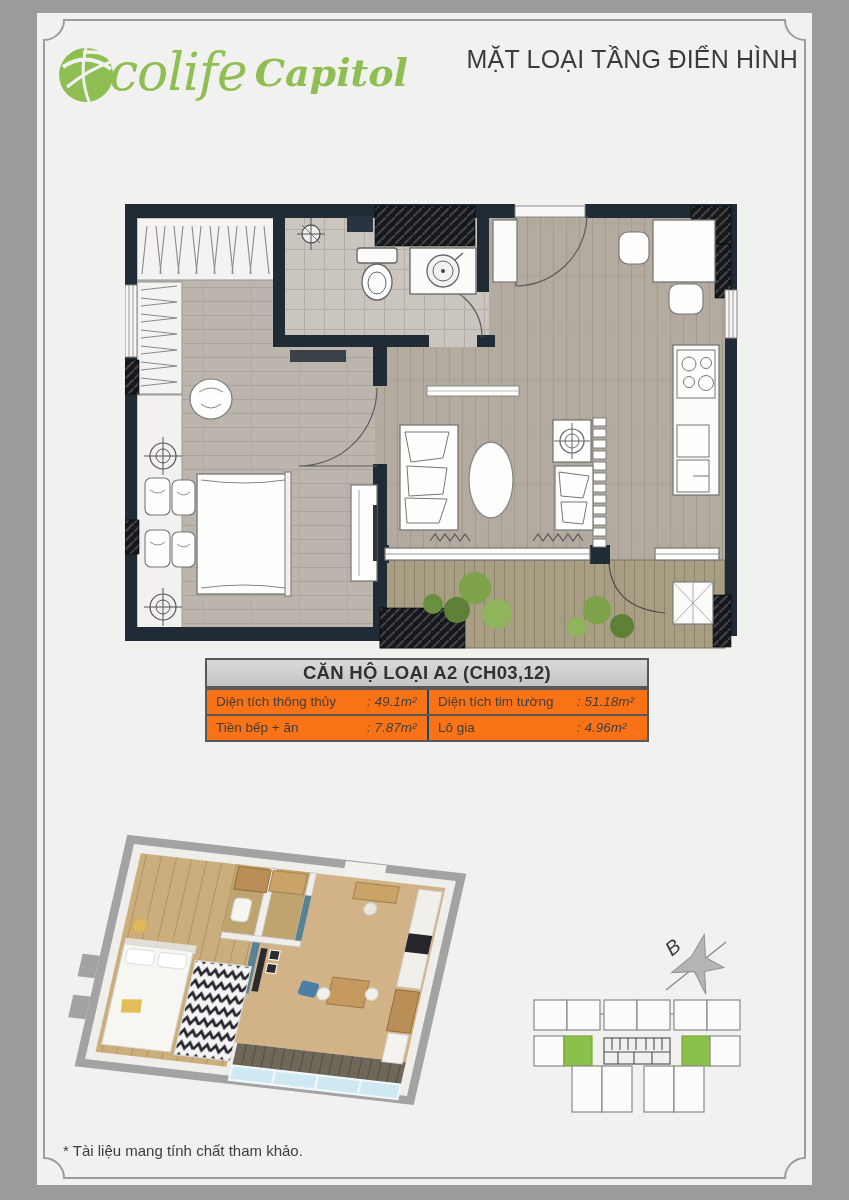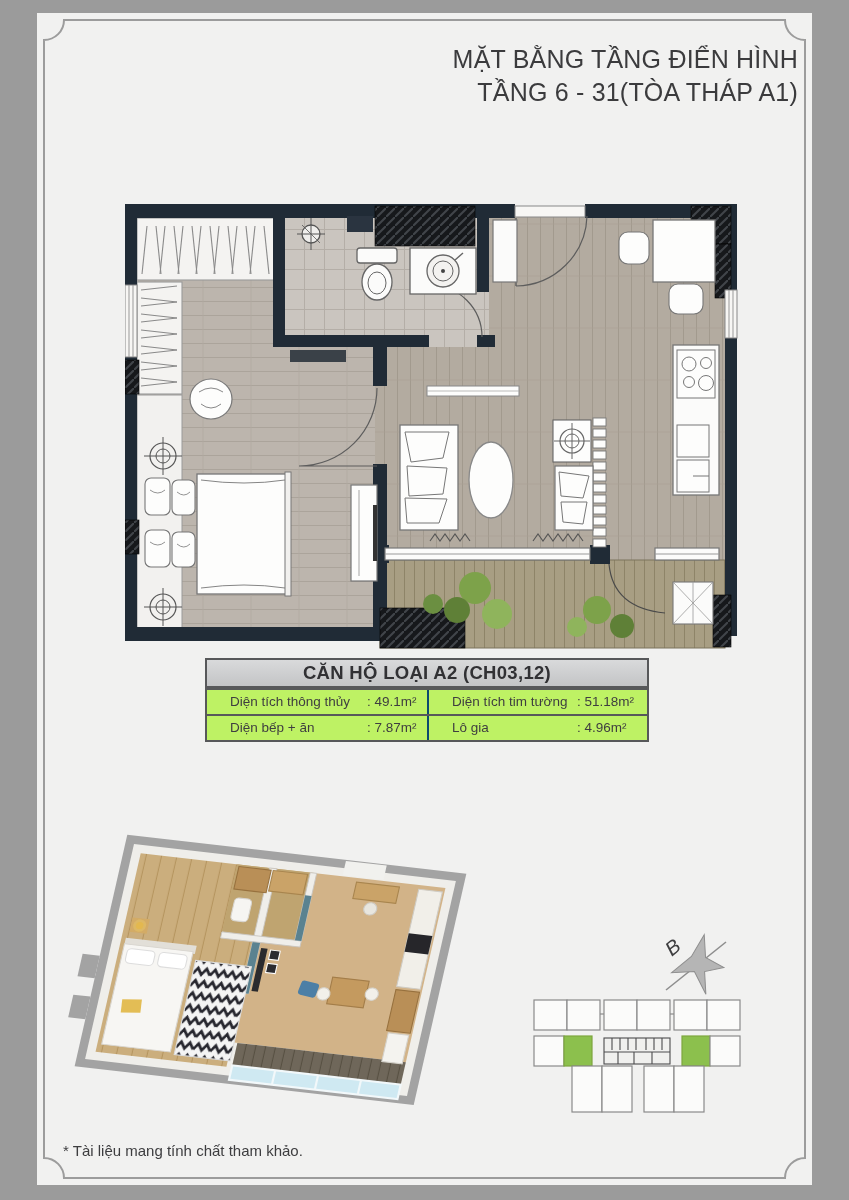--- a/index.html
+++ b/index.html
@@ -18,52 +18,61 @@
   .logo-text{font-family:"DejaVu Serif","Liberation Serif",serif;font-style:italic;color:#8fbe52;}
   .logo-eco{font-size:52px;margin-left:-10px;letter-spacing:-1px;}
   .logo-cap{font-size:38px;font-weight:bold;margin-left:8px;letter-spacing:0;}
   .doc-title{
     position:absolute;right:14px;top:30px;text-align:right;
     font-size:25px;line-height:33px;color:#3b3b3d;letter-spacing:0.2px;font-weight:400;
   }
   
   .area-table{
     position:absolute;left:168px;top:645px;width:440px;
-    border:2px solid #57585a;background:#bef264;color:#3f3e40;
+    border:2px solid #57585a;background:#f97316;color:#3f3e40;
   }
   .area-table .t-title{
     height:26px;line-height:26px;text-align:center;
     font-size:18.5px;font-weight:bold;color:#313134;letter-spacing:0.3px;
     background:linear-gradient(#d9dadb,#c3c4c6);
     border-bottom:2px solid #57585a;
   }
   .t-row{display:grid;grid-template-columns:158px 62px 148px 72px;height:24px;border-top:2px solid #57585a;}
   .t-row:first-of-type{border-top:none;}
   .t-cell{font-size:13.5px;line-height:24px;white-space:nowrap;overflow:hidden;}
-  .t-label{padding-left:23px;}
-  .t-val{padding-left:2px;}
+  .t-label{padding-left:9px;}
+  .t-val{padding-left:2px;font-style:italic;}
   .t-div{border-left:2px solid #0c4a6e;}
   
   .footer{position:absolute;left:11px;top:1127px;font-size:15px;color:#3d3d3f;line-height:22px;}
   .footer .f1{padding-left:15px;text-align:center;}
   .abs{position:absolute;}
 </style>
 </head>
 <body>
 
 <div class="page">
 
   <svg class="frame-svg" width="775" height="1172">
     <path d="M27,7 L748,7 A20,20 0 0 0 768,27 L768,1145 A20,20 0 0 0 748,1165 L27,1165 A20,20 0 0 0 7,1145 L7,27 A20,20 0 0 0 27,7 Z" fill="none" stroke="#9c9c9c" stroke-width="2"></path>
   </svg>
 
+  <div class="logo">
+    <svg width="66" height="66" viewBox="0 0 66 66">
+      <circle cx="33" cy="36" r="27" fill="#8fbe52"></circle>
+      <path d="M10,28 Q33,12 58,30" fill="none" stroke="#f1f1f0" stroke-width="4"></path>
+      <path d="M14,48 Q36,30 60,22 Q48,10 30,14" fill="none" stroke="#f1f1f0" stroke-width="3.4"></path>
+      <path d="M33,9 Q26,36 36,63" fill="none" stroke="#f1f1f0" stroke-width="3"></path>
+    </svg>
+    <span class="logo-text logo-eco">colife</span>
+    <span class="logo-text logo-cap">Capitol</span>
+  </div>
 
   <div class="doc-title">
-    <div>MẶT BẰNG TẦNG ĐIỂN HÌNH</div>
-    <div>TẦNG 6 - 31(TÒA THÁP A1)</div>
+    <div>MẶT LOẠI TẦNG ĐIỂN HÌNH</div>
   </div>
 
   <svg class="abs" style="left:88px;top:177px;" width="620" height="465" viewBox="0 0 620 465">
     <defs>
       <pattern id="plankH" width="48" height="14" patternUnits="userSpaceOnUse">
         <rect width="48" height="14" fill="#bcb5ad"></rect>
         <line x1="0" y1="13.5" x2="48" y2="13.5" stroke="#aba49b" stroke-width="1"></line>
         <line x1="30" y1="0" x2="30" y2="14" stroke="#b0a9a0" stroke-width="0.8"></line>
       </pattern>
       <pattern id="plankV" width="13" height="52" patternUnits="userSpaceOnUse">
@@ -318,21 +327,21 @@
 
   <div class="area-table">
     <div class="t-title">CĂN HỘ LOẠI A2 (CH03,12)</div>
     <div class="t-row">
       <div class="t-cell t-label">Diện tích thông thủy</div>
       <div class="t-cell t-val">: 49.1m²</div>
       <div class="t-cell t-label t-div">Diện tích tim tường</div>
       <div class="t-cell t-val">: 51.18m²</div>
     </div>
     <div class="t-row">
-      <div class="t-cell t-label">Diện bếp + ăn</div>
+      <div class="t-cell t-label">Tiền bếp + ăn</div>
       <div class="t-cell t-val">: 7.87m²</div>
       <div class="t-cell t-label t-div">Lô gia</div>
       <div class="t-cell t-val">: 4.96m²</div>
     </div>
   </div>
 
   <svg class="abs" style="left:25px;top:809px;" width="430" height="330" viewBox="0 0 430 330">
     <defs>
       <pattern id="chevP" width="16" height="12" patternUnits="userSpaceOnUse">
         <rect width="16" height="12" fill="#f4f4f4"></rect>

